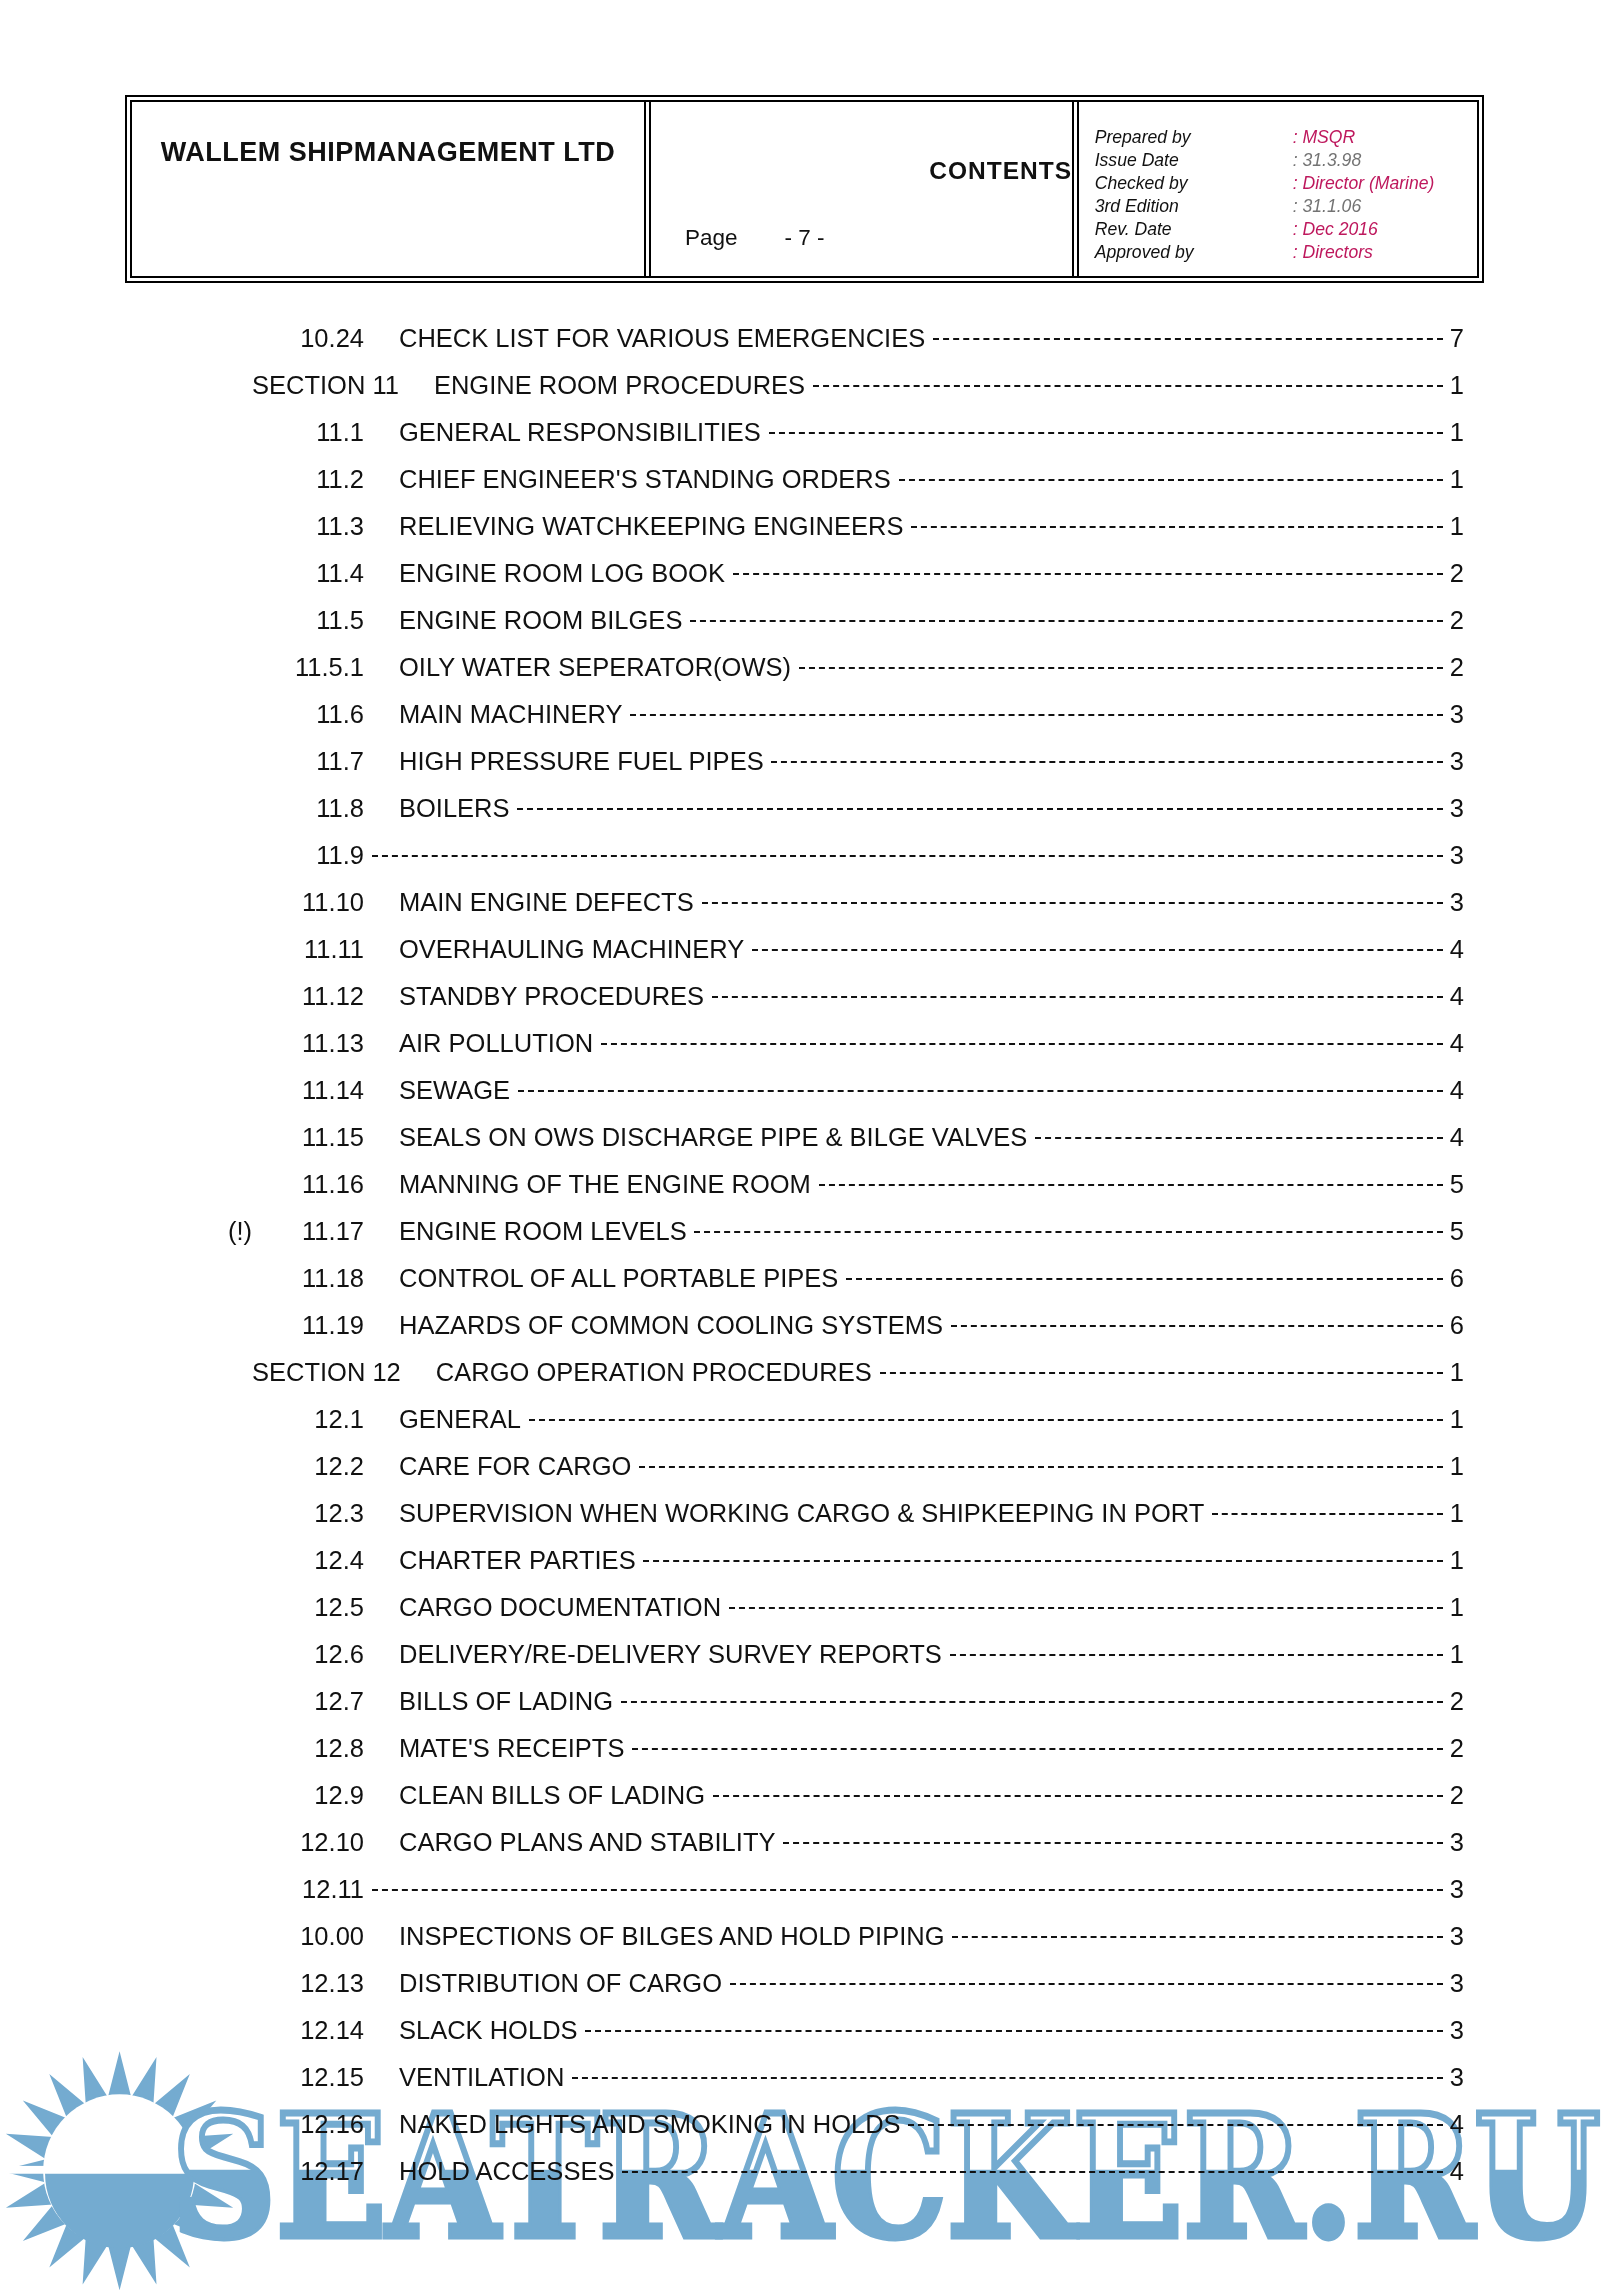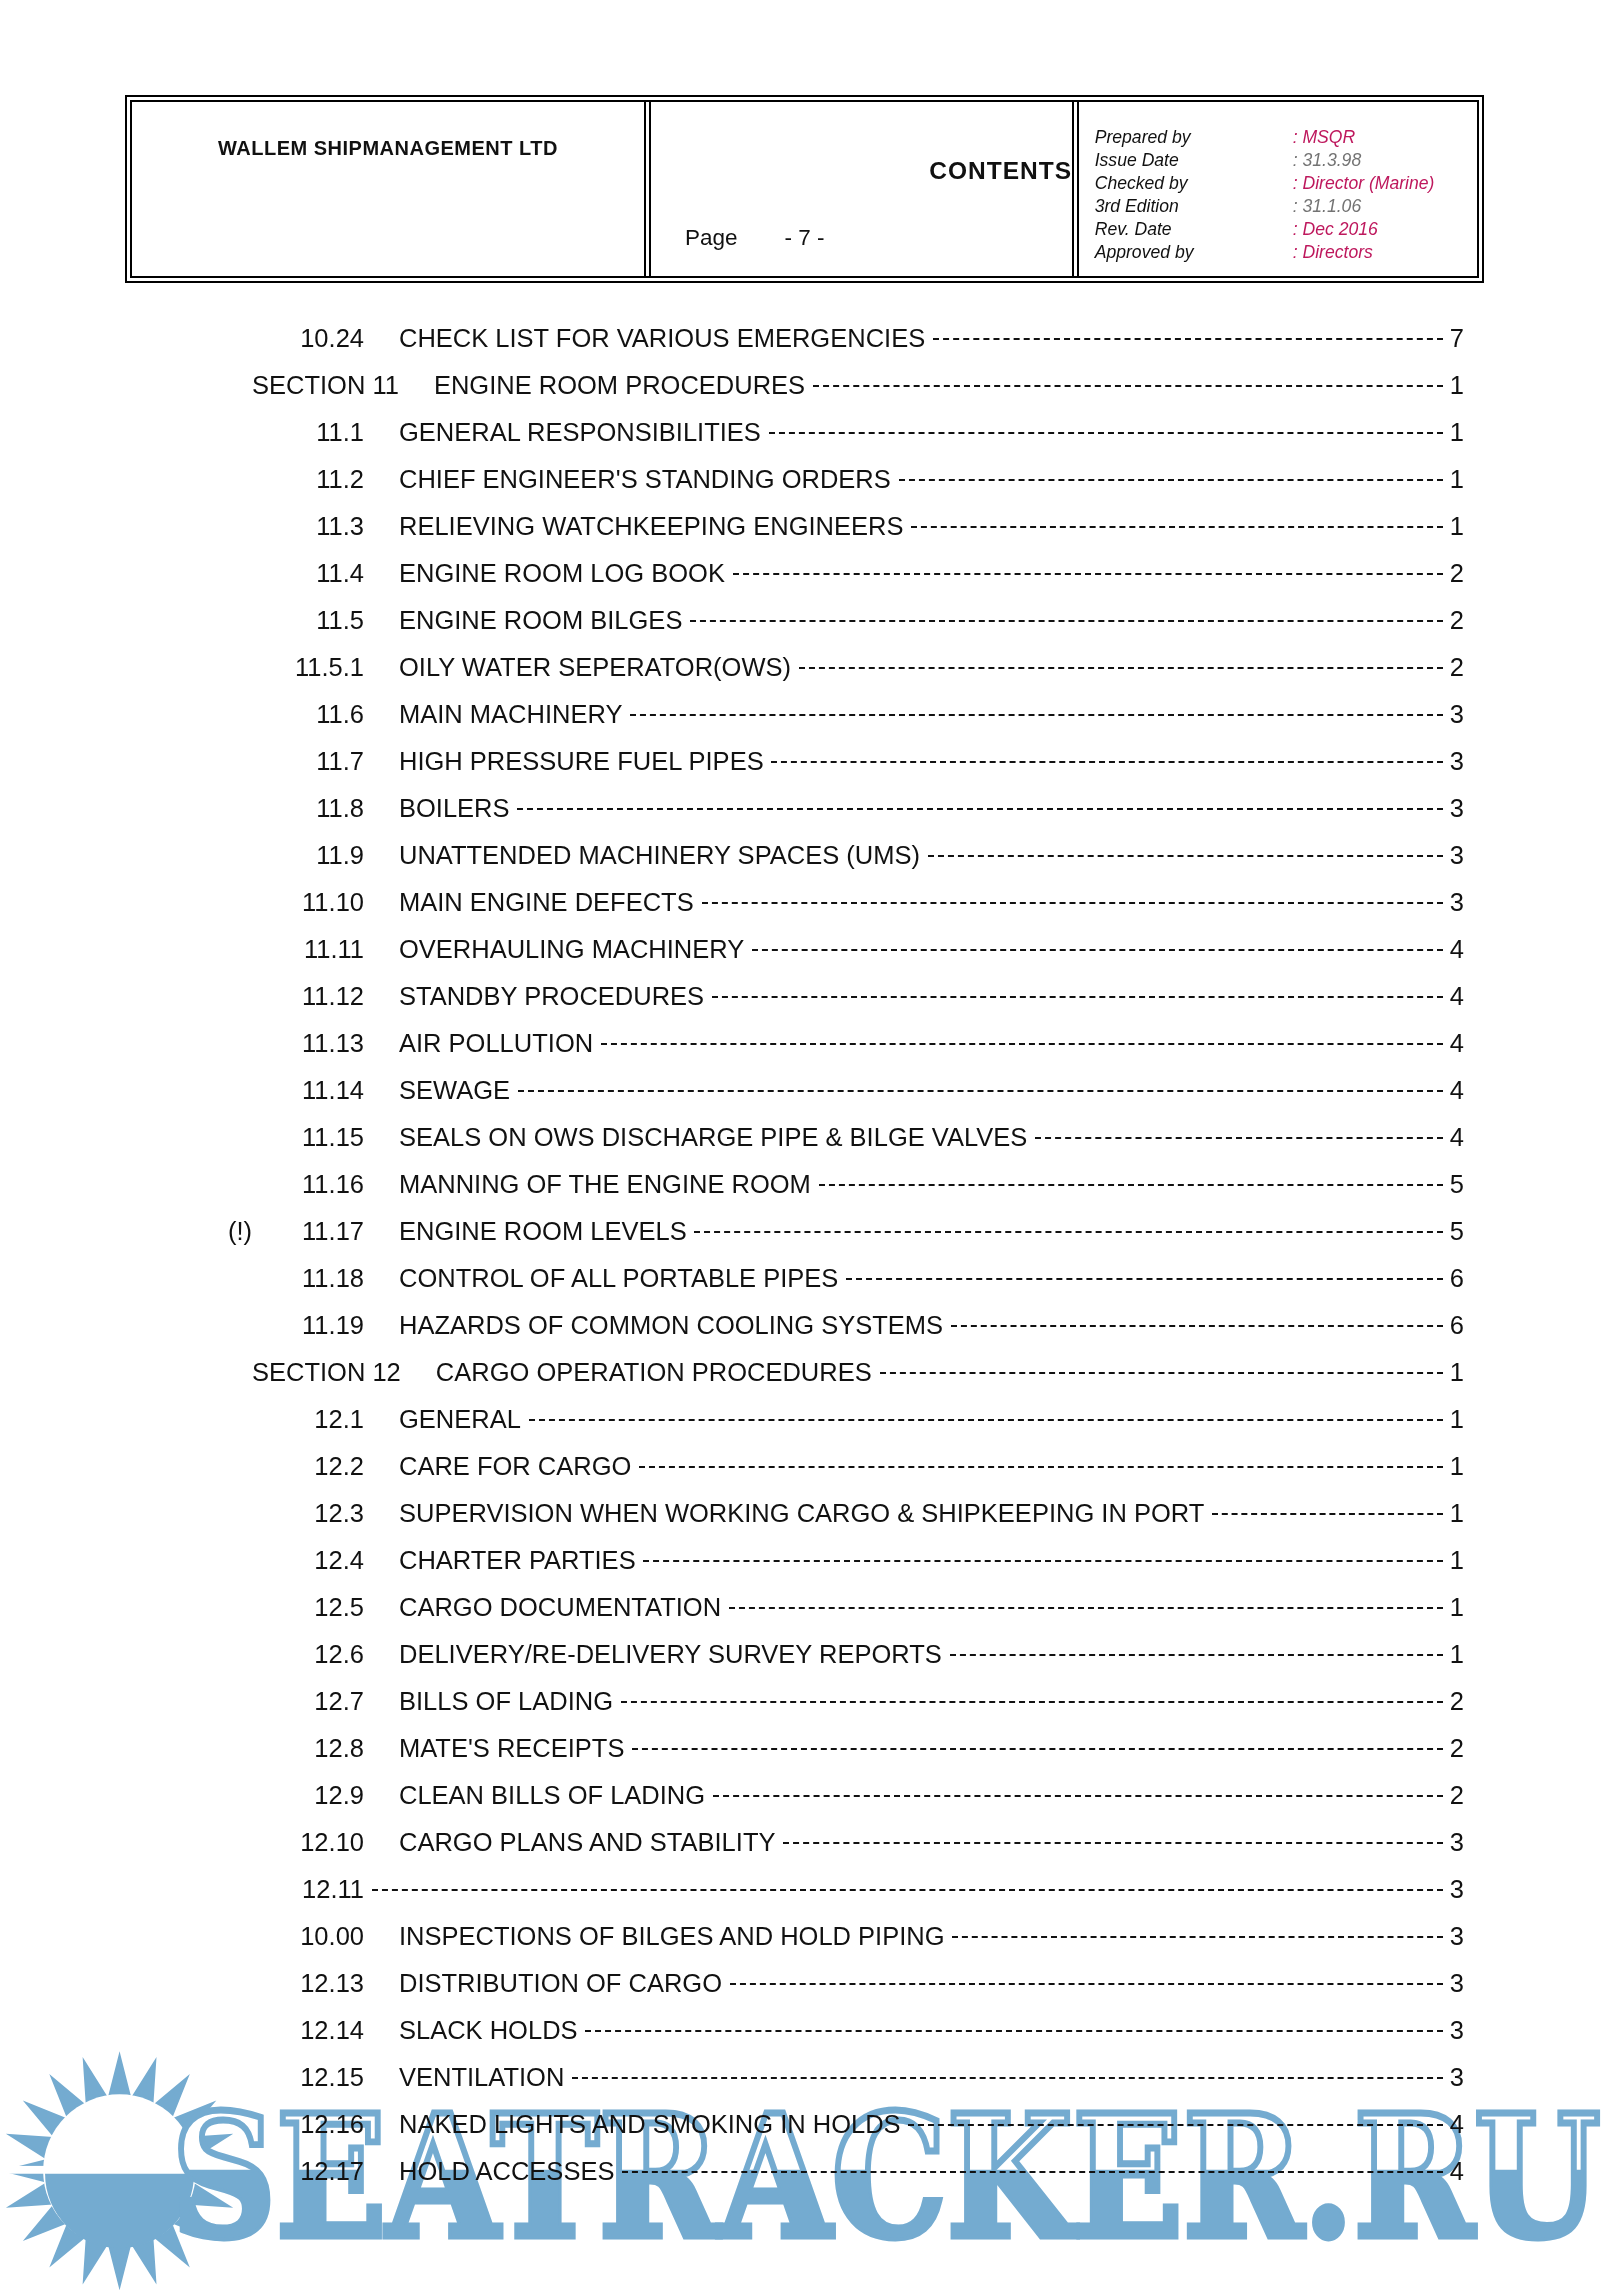--- a/index.html
+++ b/index.html
@@ -23,21 +23,21 @@
     box-sizing:border-box;
     display:flex;
   }
   .hcell{box-sizing:border-box;height:100%;position:relative;}
   .hcell + .hcell{border-left:7.8px double #000;}
   .cell-left{width:512px;}
   .cell-mid{width:428px;}
   .cell-right{flex:1;}
   .company{
     position:absolute;left:0;right:0;top:35px;
-    text-align:center;font-weight:bold;font-size:20px;letter-spacing:0.5px;
+    text-align:center;font-weight:bold;font-size:27px;letter-spacing:0.5px;
   }
   .manual{
     position:absolute;left:0;right:0;top:104px;
     text-align:center;font-weight:bold;font-size:22.5px;line-height:28px;letter-spacing:0.5px;
   }
   .contents-title{
     position:absolute;left:0;right:0;top:55px;
     text-align:right;font-weight:bold;font-size:24.5px;letter-spacing:1px;
   }
   .page-line{
@@ -207,21 +207,20 @@
         <div class="toc-row">
           <span class="c-marker"></span>
           <span class="c-num">11.8</span>
           <span class="c-title">BOILERS</span>
           <span class="c-leader"></span>
           <span class="c-page">3</span>
         </div>
         <div class="toc-row">
           <span class="c-marker"></span>
           <span class="c-num">11.9</span>
-          <span class="c-title">UNATTENDED MACHINERY SPACES (UMS)</span>
           <span class="c-leader"></span>
           <span class="c-page">3</span>
         </div>
         <div class="toc-row">
           <span class="c-marker"></span>
           <span class="c-num">11.10</span>
           <span class="c-title">MAIN ENGINE DEFECTS</span>
           <span class="c-leader"></span>
           <span class="c-page">3</span>
         </div>

